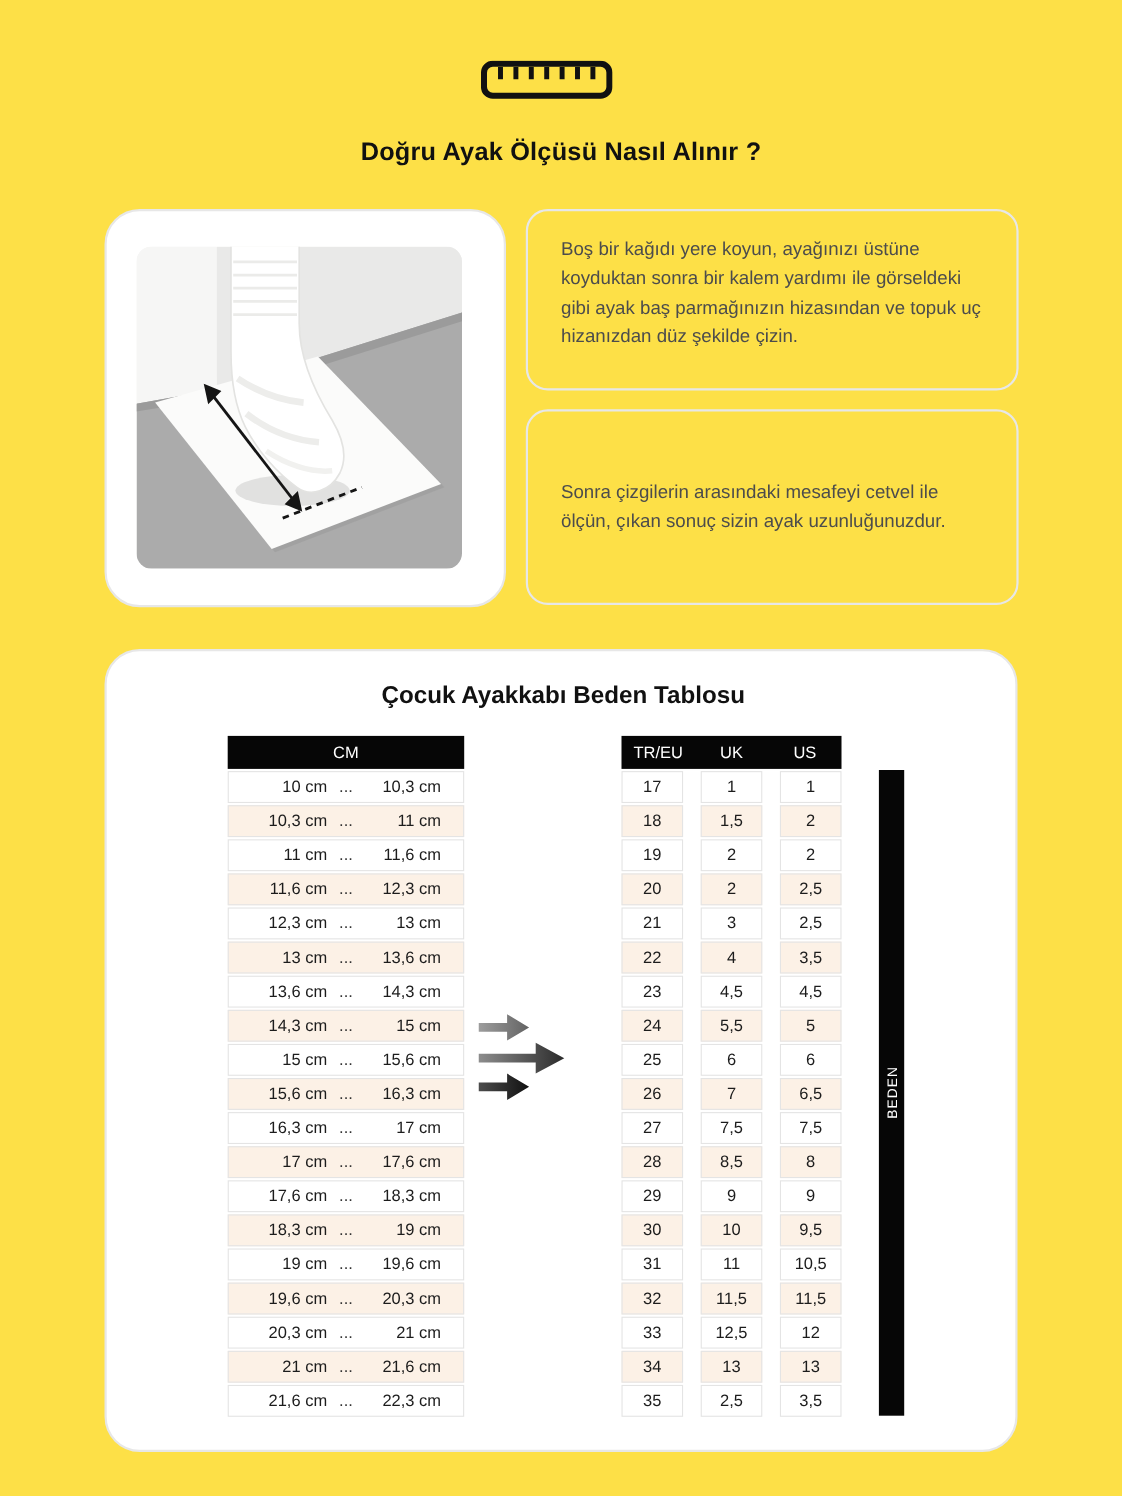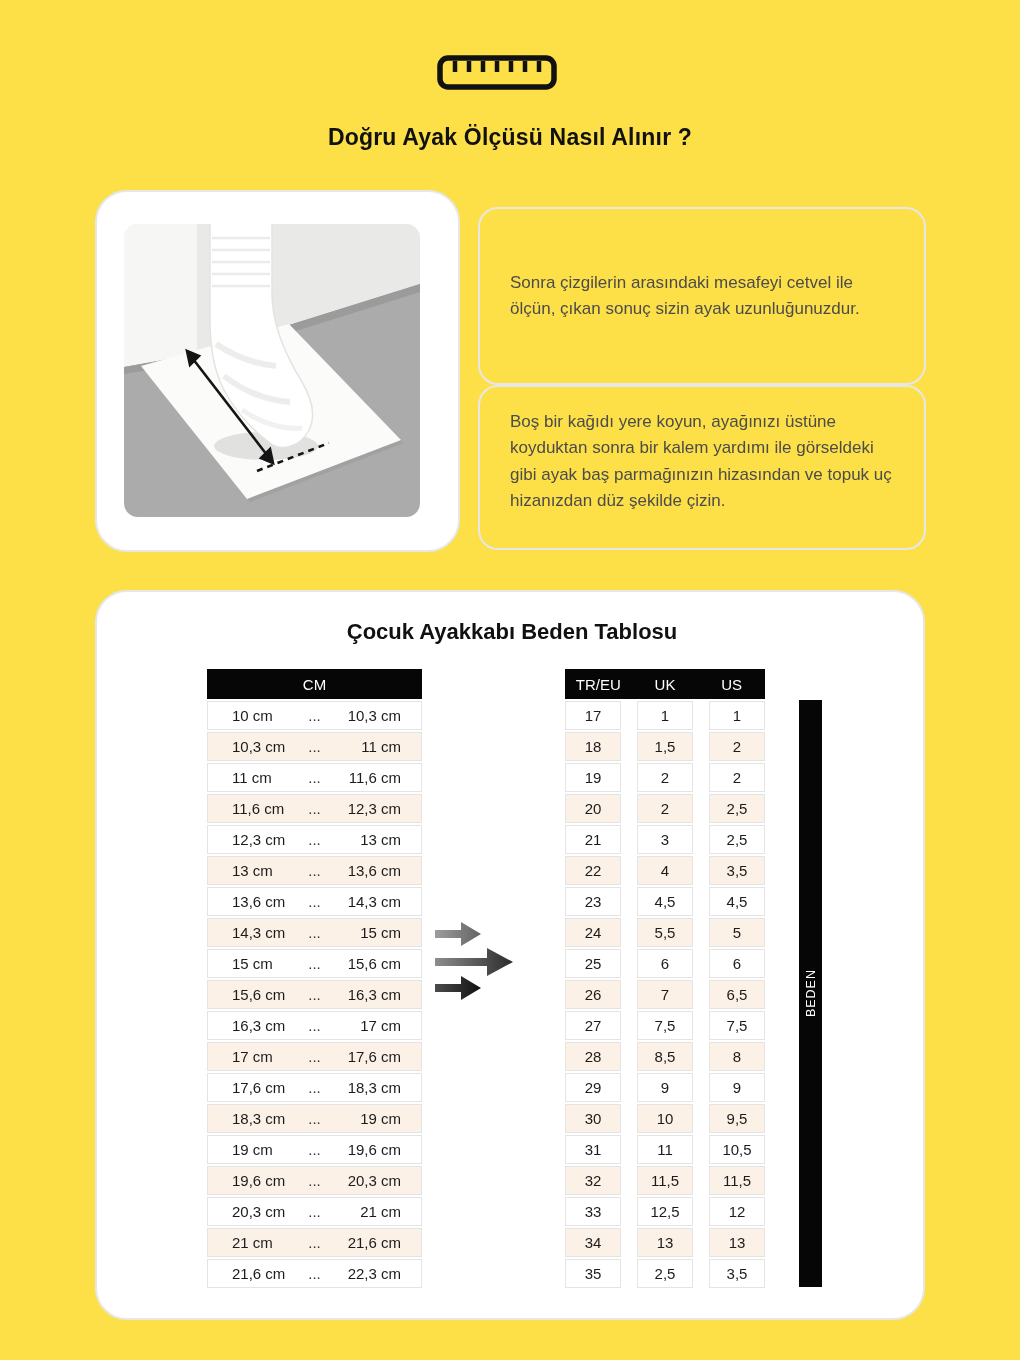--- a/index.html
+++ b/index.html
@@ -31,21 +31,21 @@
   .thead { height:30px; background:var(--header-bg,#060606); color:#fff;
     display:flex; align-items:center; font-size:15px; }
   .thead .hcell { flex:1; text-align:center; }
 
   .cm-table { position:absolute; left:110px; top:77px; width:215px; }
   .size-table { position:absolute; left:420px; top:77px; width:248px;padding-left:48px; }
 
   .trow { display:flex; align-items:center; height:29px; margin-top:2px;
     border:1px solid #e4e4e4; background:#fff; font-size:15px; color:#1c1c1c; }
   .trow.alt { background:var(--row-alt,#fcf1e6); }
-  .cm-from { width:42%; text-align:left; padding-left:24px; }
+  .cm-from { width:42%; text-align:right; padding-left:24px; }
   .cm-dots { width:16%; text-align:center; color:#333; }
   .cm-to { width:42%; text-align:right; padding-right:20px; }
 
   .srow { display:flex; gap:16px; margin-top:2px; }
   .srow .scell { flex:1; height:29px; display:flex; align-items:center; justify-content:center;
     border:1px solid #e4e4e4; background:#fff; font-size:15px; color:#1c1c1c; }
   .srow.alt .scell { background:var(--row-alt,#fcf1e6); }
 
   .arrows-wrap { position:absolute; left:338px; top:326px; width:80px; height:84px; }
 
@@ -112,25 +112,25 @@
           <polygon points="63,127 75,132 66,141"></polygon>
           <polygon points="149,239 137,234 146,225"></polygon>
         </g>
 
         <line x1="133" y1="247" x2="205" y2="219" stroke="#151515" stroke-width="2.6" stroke-dasharray="6,5"></line>
       </svg>
     </div>
   </div>
 
   <div class="instr-col">
+    <div class="instr-box first">
+      <span>Boş bir kağıdı yere koyun, ayağınızı üstüne koyduktan sonra bir kalem yardımı ile görseldeki gibi ayak baş parmağınızın hizasından ve topuk uç hizanızdan düz şekilde çizin.</span>
+    </div>
     <div class="instr-box second">
       <span>Sonra çizgilerin arasındaki mesafeyi cetvel ile ölçün, çıkan sonuç sizin ayak uzunluğunuzdur.</span>
-    </div>
-    <div class="instr-box first">
-      <span>Boş bir kağıdı yere koyun, ayağınızı üstüne koyduktan sonra bir kalem yardımı ile görseldeki gibi ayak baş parmağınızın hizasından ve topuk uç hizanızdan düz şekilde çizin.</span>
     </div>
   </div>
 
   <div class="card chart-card">
     <h2 class="chart-title">Çocuk Ayakkabı Beden Tablosu</h2>
 
     <div class="cm-table">
       <div class="thead">
         <div class="hcell">CM</div>
       </div>

